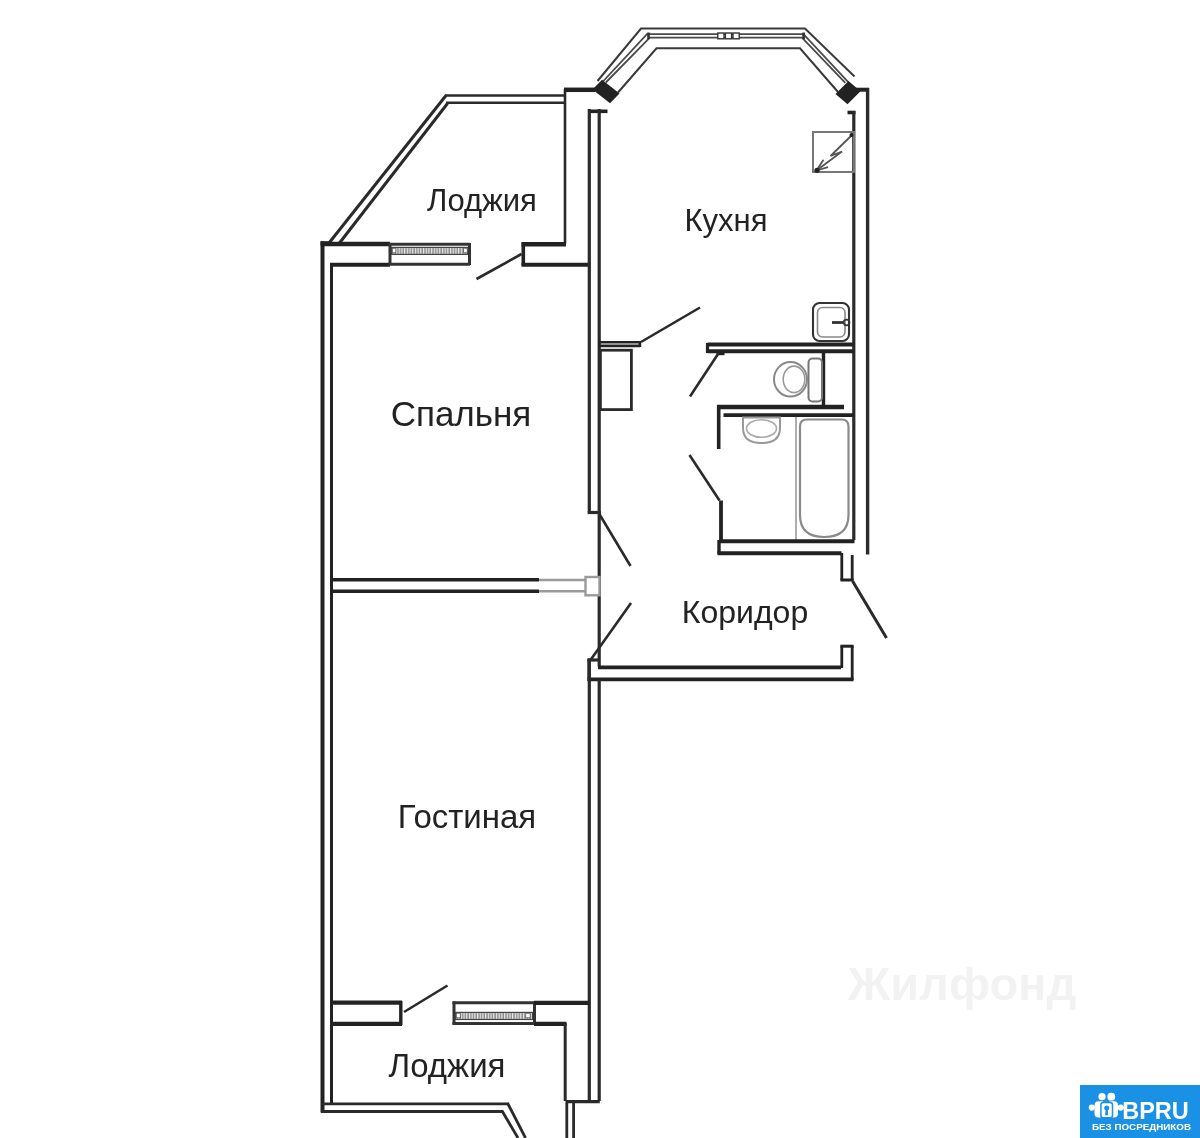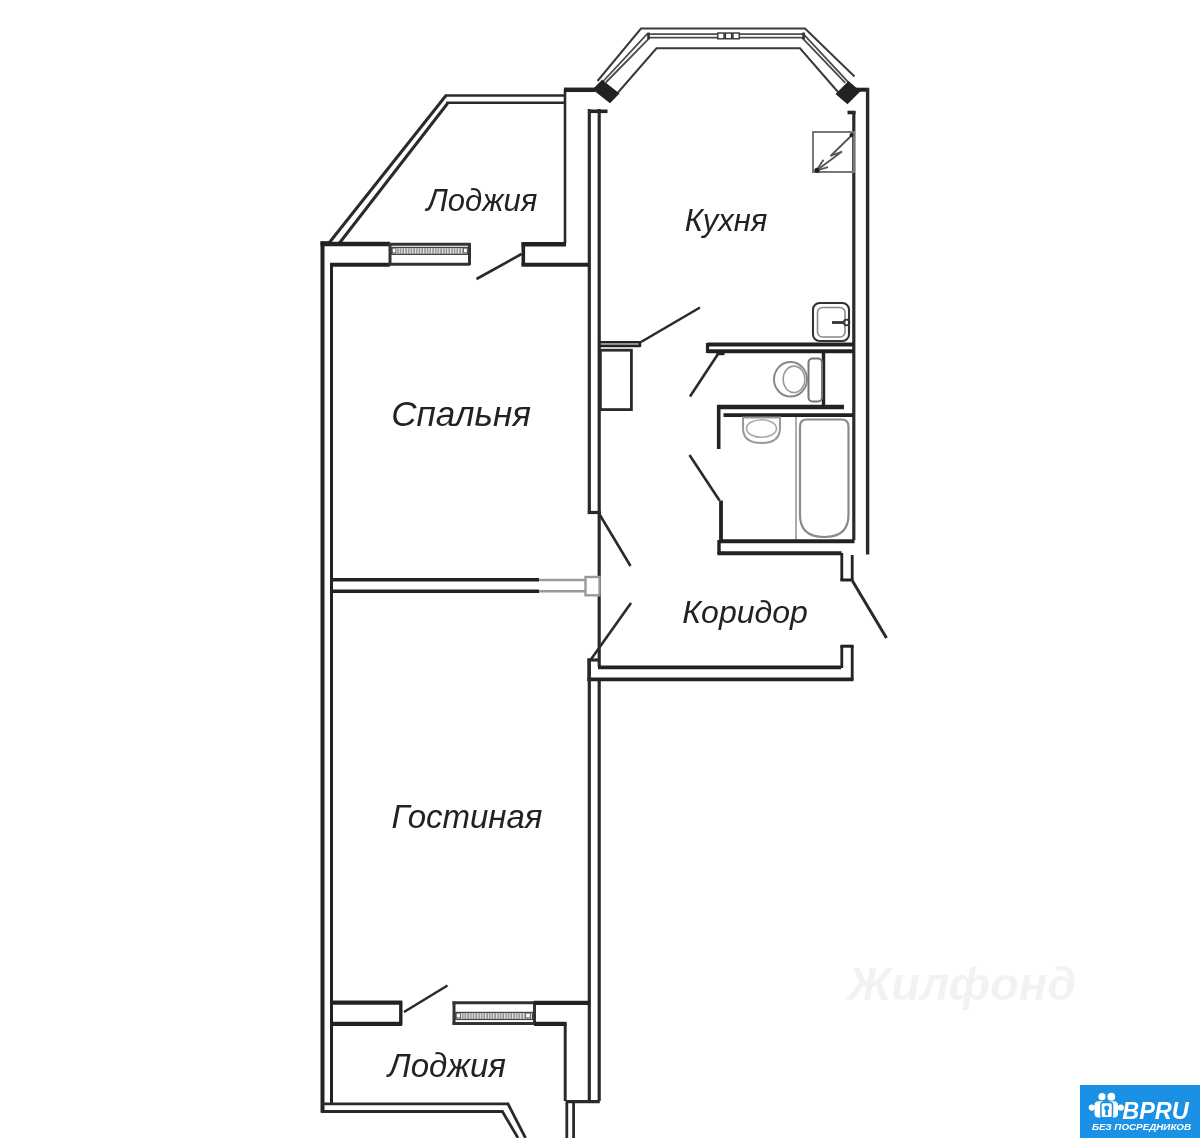--- a/index.html
+++ b/index.html
@@ -1,16 +1,16 @@
 <!DOCTYPE html>
 <html><head>
 <meta charset="utf-8">
 <style>
   html,body{margin:0;padding:0;background:#ffffff;}
-  .page{position:relative;width:1200px;height:1138px;background:#ffffff;overflow:hidden;font-style:italic;}
+  .page{position:relative;width:1200px;height:1138px;background:#ffffff;overflow:hidden;}
   svg{position:absolute;top:0;left:0;opacity:0.999;}
   text{font-family:"Liberation Sans", sans-serif;filter:grayscale(1);}
 </style>
 </head>
 <body>
 <div class="page">
 <svg width="1200" height="1138" viewBox="0 0 1200 1138">
 <defs>
   <pattern id="hatch" patternUnits="userSpaceOnUse" width="2.7" height="8">
     <rect width="2.7" height="8" fill="#e8e8e8"></rect>

